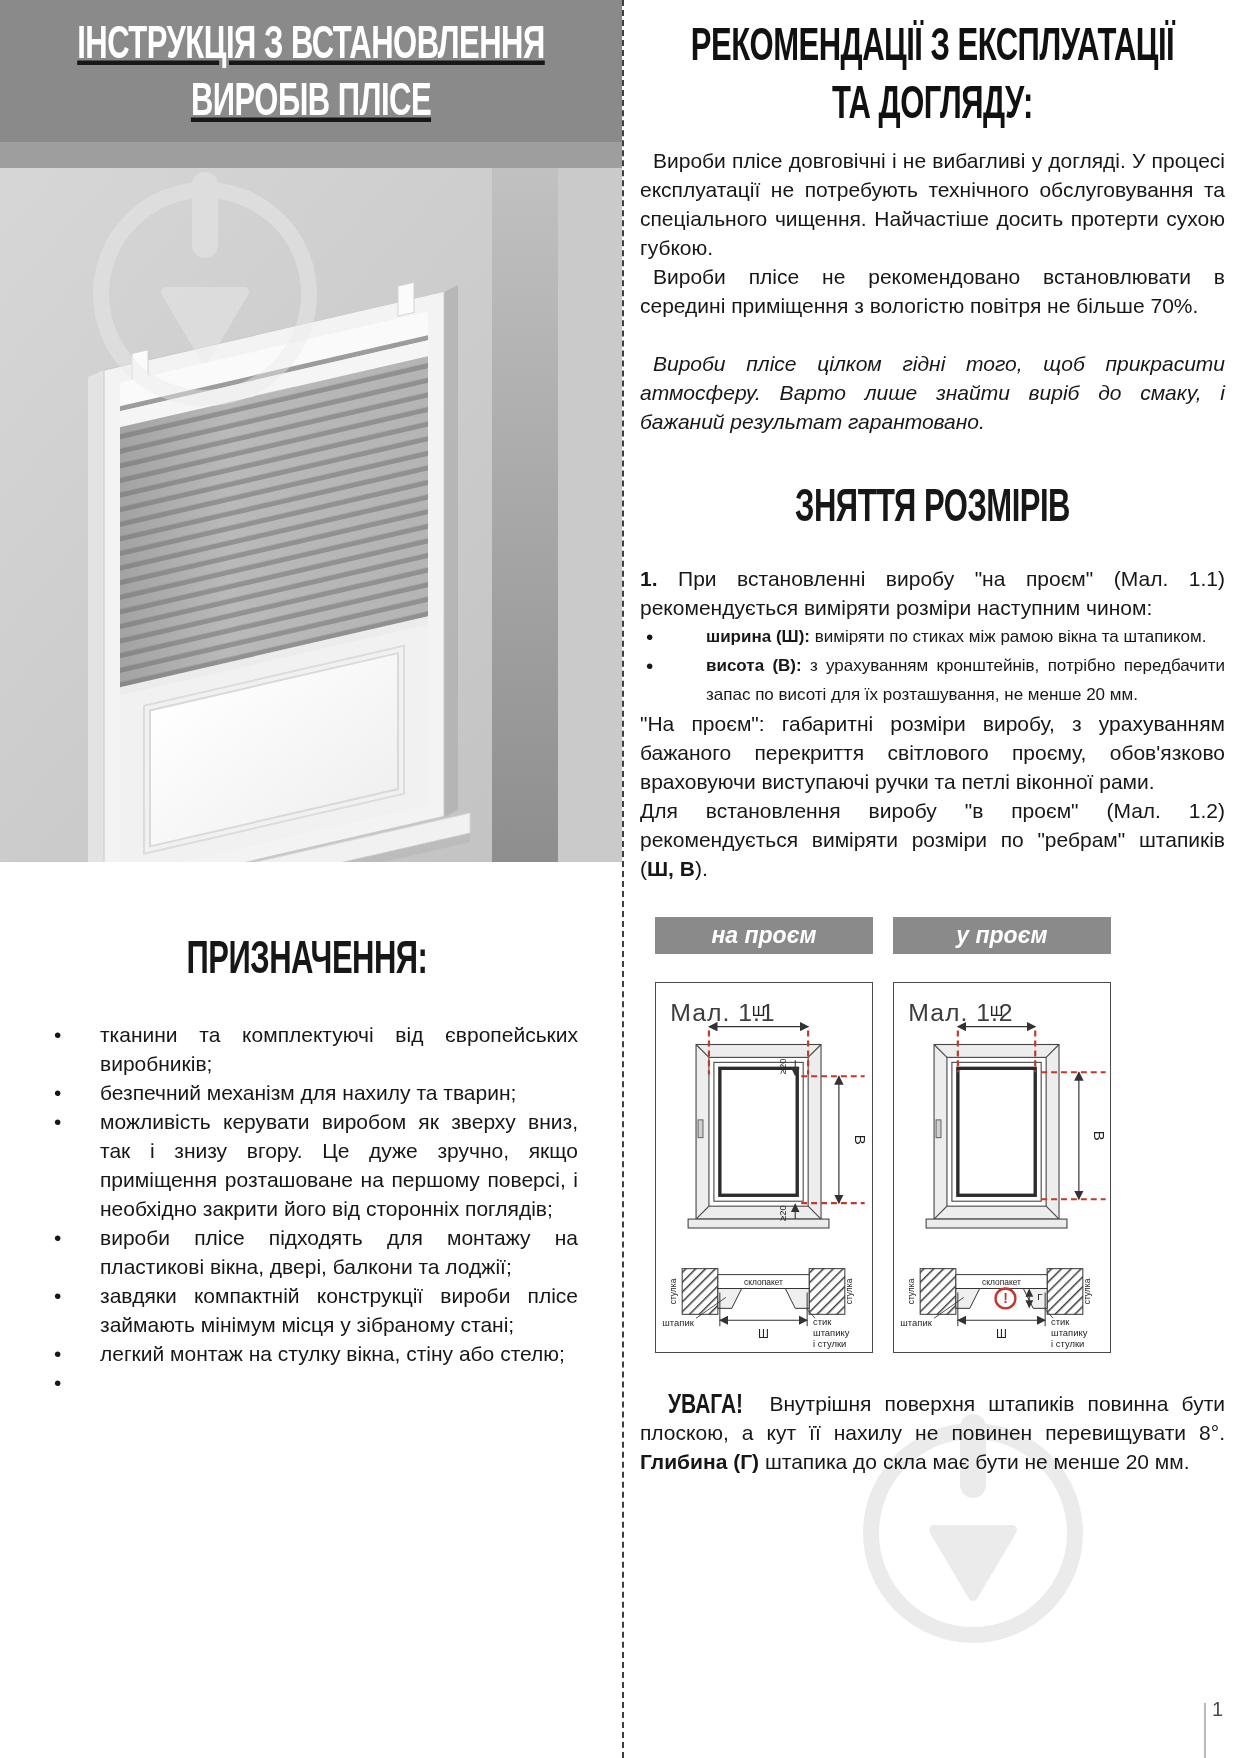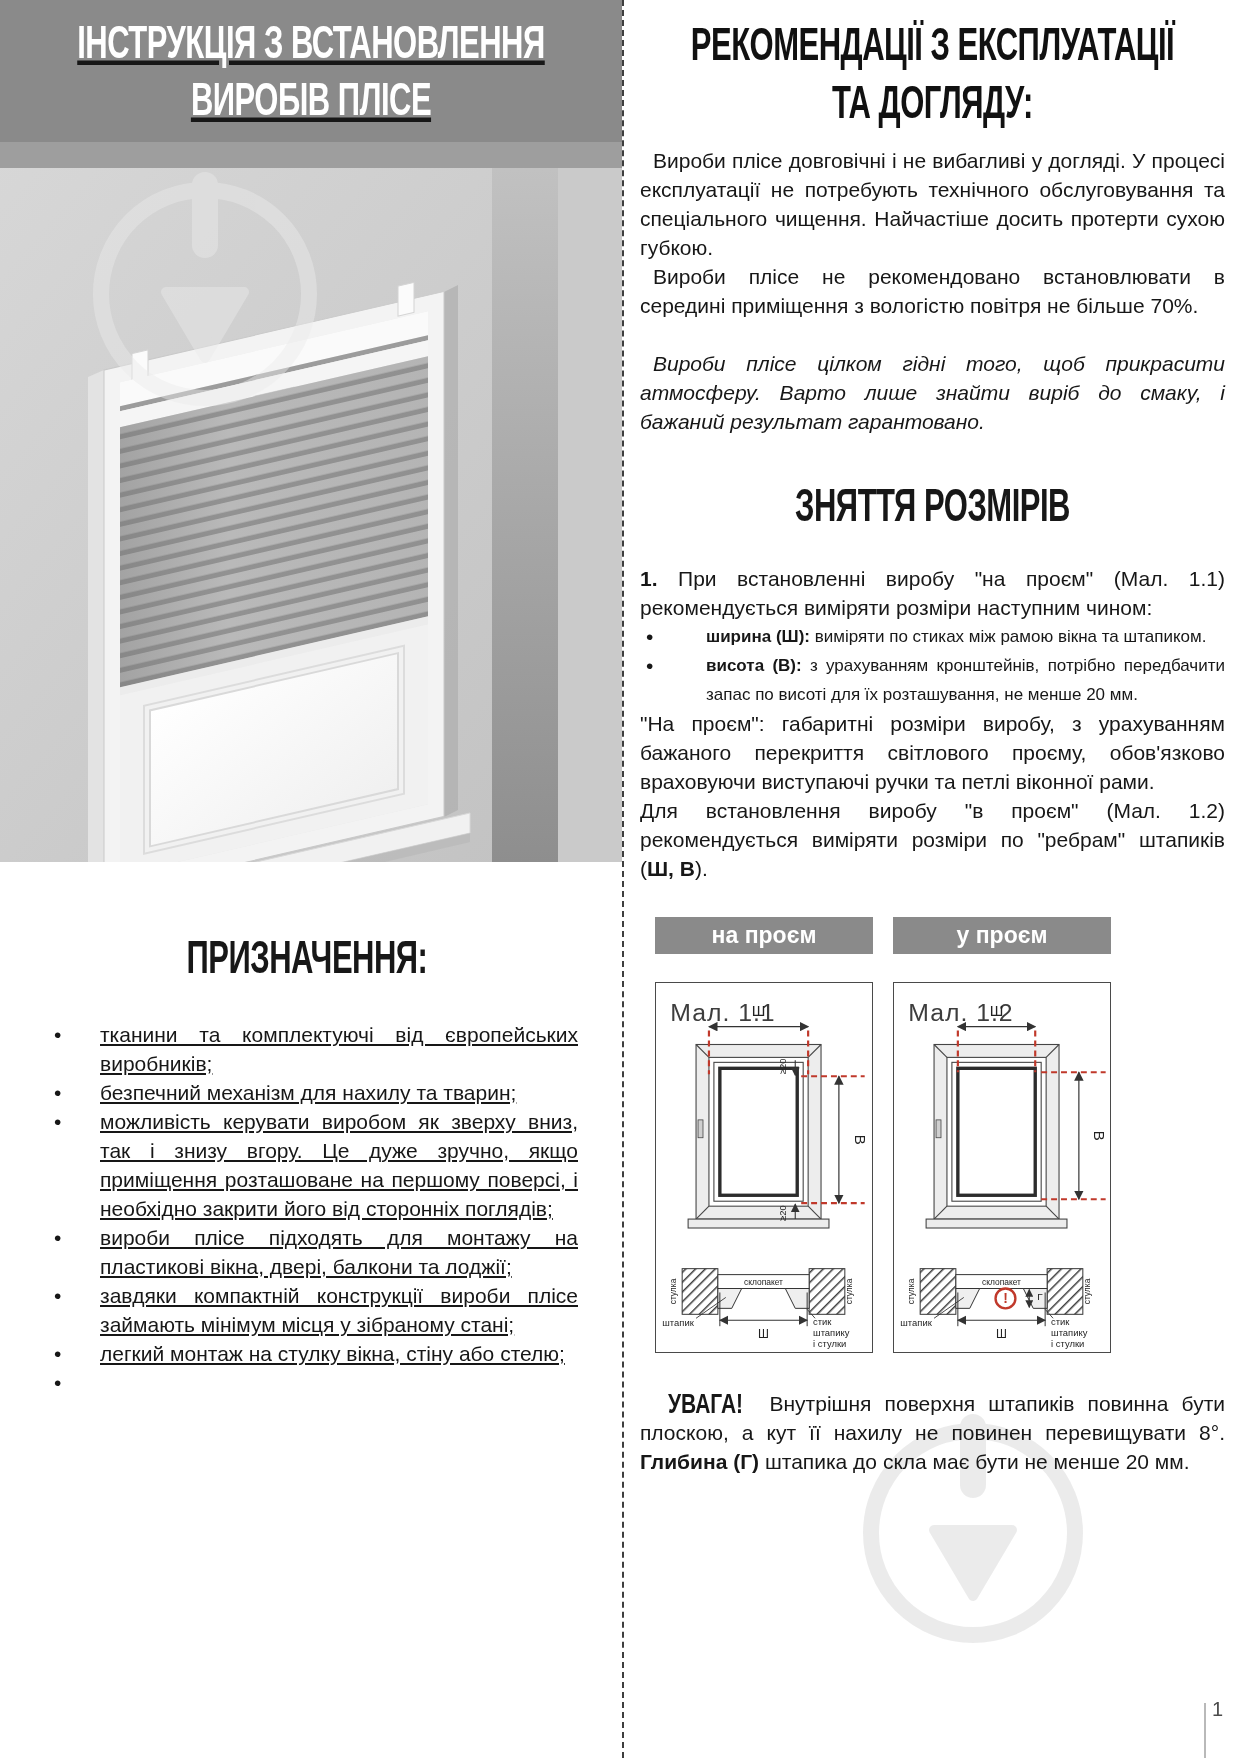--- a/index.html
+++ b/index.html
@@ -14,38 +14,38 @@
   .title-text{color:#fff;font-size:31px;line-height:38px;text-align:center;transform:scaleY(1.5);}
   .photo{position:relative;width:622px;height:720px;}
   .h-sec{text-align:center;font-weight:700;font-size:31px;transform:scaleY(1.5);letter-spacing:-0.5px;}
   .purpose{margin:78px 44px 0 36px;}
   .purpose .h-sec{margin:0 0 44px 0;}
   .jp{margin:0;text-align:justify;font-size:21px;line-height:29px;}
   .ind{text-indent:13px;}
   .blist{margin-top:32px;}
   .bi{display:grid;grid-template-columns:46px 1fr;padding-left:18px;}
   .bi .dot{font-size:21px;line-height:29px;}
-  .bi .bt{text-align:justify;font-size:21px;line-height:29px;text-decoration:underline;}
+  .bi .bt{text-align:justify;font-size:21px;line-height:29px;}
 
   
   .col-right{position:absolute;left:624px;top:6px;width:621px;z-index:1;}
   .rc{margin:0 20px 0 16px;}
   .care-head{margin-top:28px;text-align:center;color:#111;}
   .care-head .display{font-size:31px;line-height:39px;transform:scaleY(1.5);}
   .mt{margin-top:29px;}
   .italic{font-style:italic;}
   .measure-head{margin:52px 0 40px 0;}
   .mb{display:grid;grid-template-columns:66px 1fr;}
   .mb .dot{font-size:21px;line-height:29px;padding-left:6px;}
   .mb .bt{text-align:justify;font-size:17px;line-height:29px;}
 
   .diagrams{display:flex;gap:20px;margin-top:34px;margin-left:15px;}
   .diag{width:218px;}
   .diag-header{height:37px;background:#8a8a8a;color:#fff;font-weight:700;font-size:23px;
-               line-height:37px;text-align:center;}
+               line-height:37px;text-align:center;font-style:italic;}
   .diag-body{border:1.5px solid #4a4a4a;height:371px;box-sizing:border-box;background:transparent;margin-top:28px;}
 
   .attention{margin-top:36px;}
   .att-label{display:inline-block;font-weight:700;transform:scaleY(1.3);letter-spacing:0;}
 
   .pagenum-line{position:absolute;left:1204px;top:1703px;width:2px;height:55px;background:#b9b9b9;z-index:3;}
   .pagenum{position:absolute;left:1212px;top:1698px;font-size:20px;color:#4c4c4c;z-index:3;}
 
   .wm-bottom{position:absolute;left:838px;top:1398px;z-index:0;}
 

